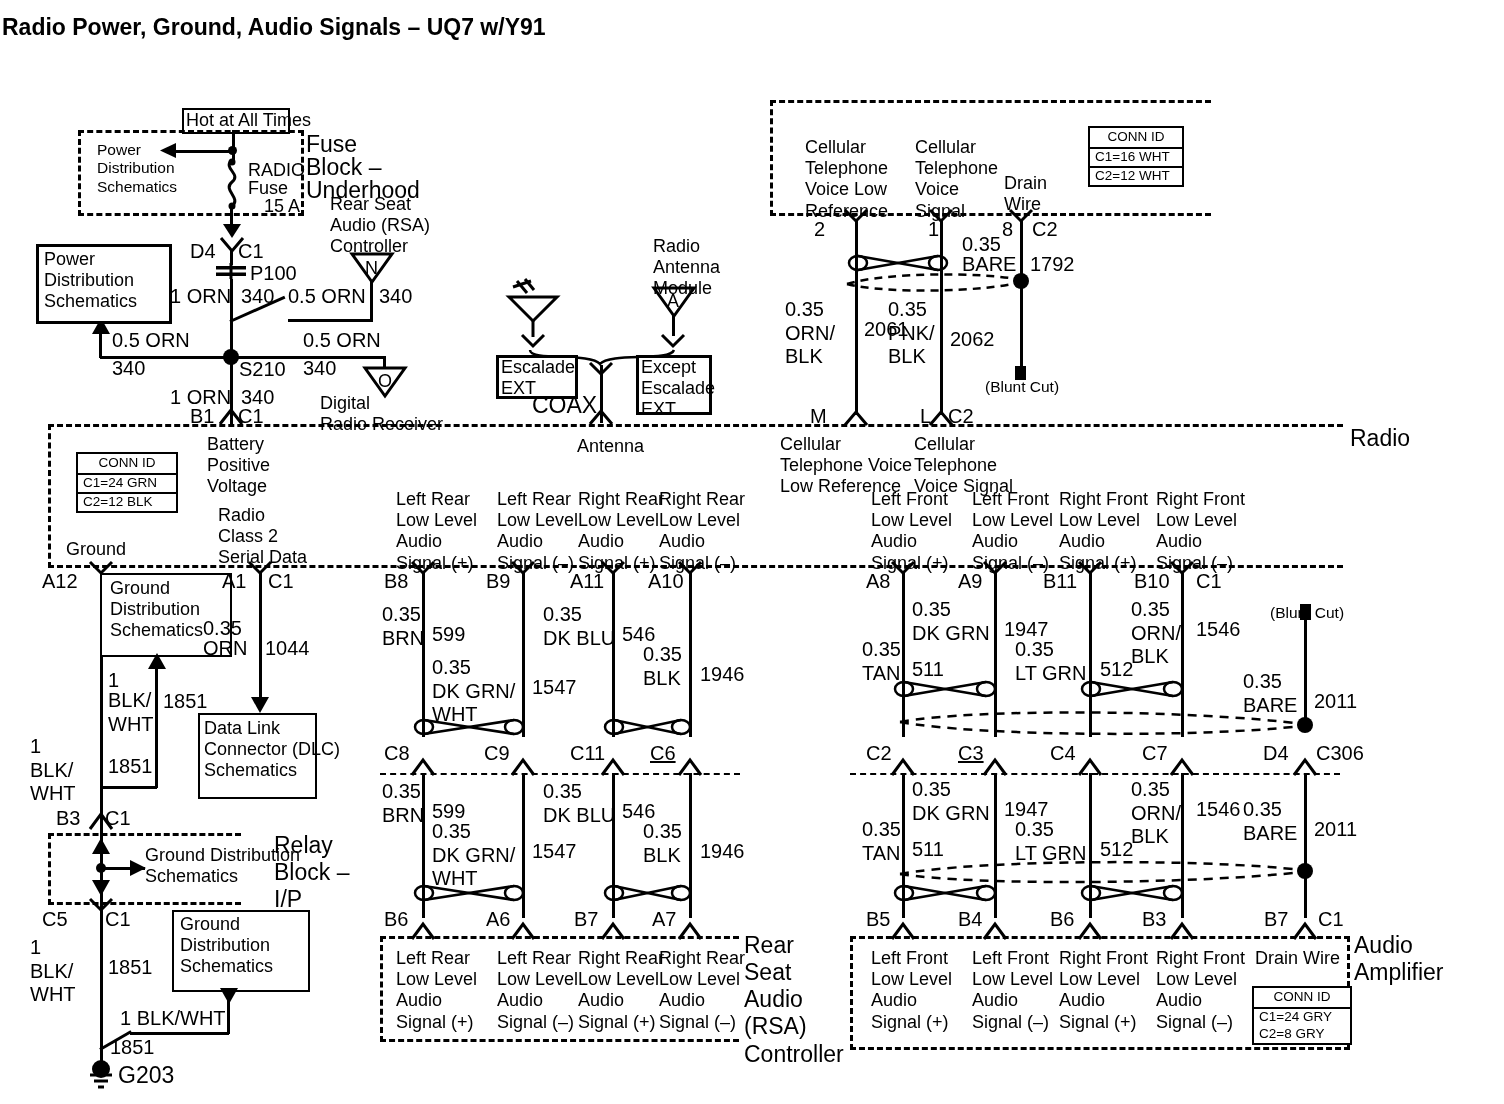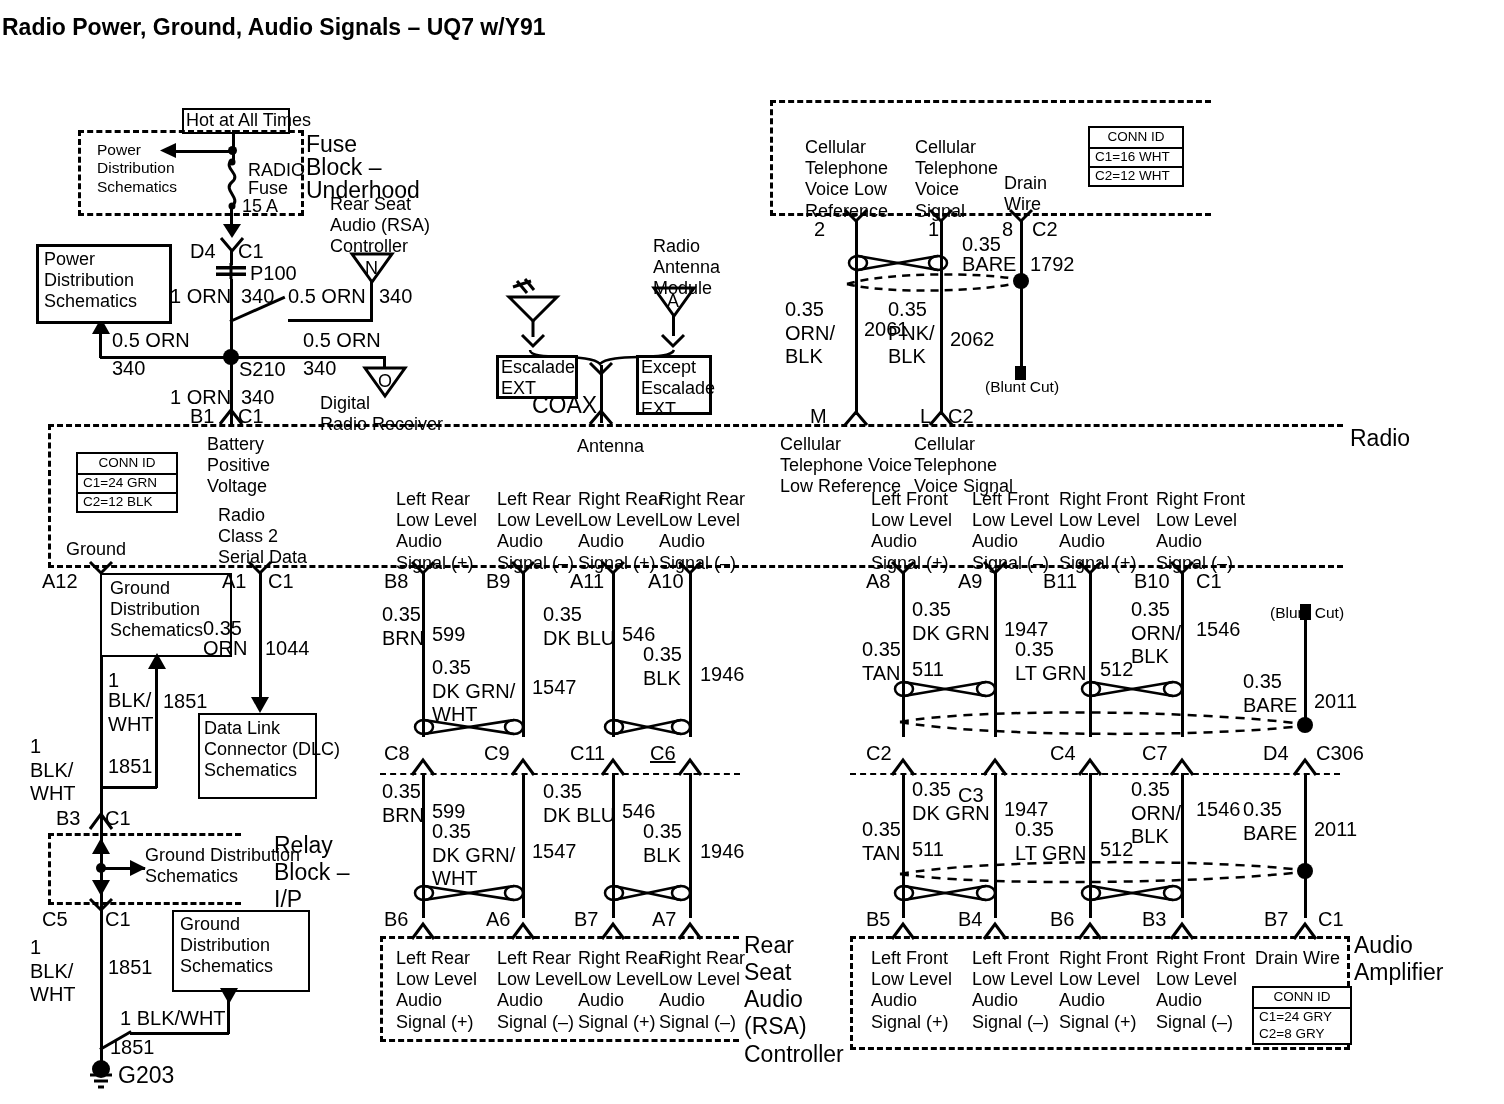--- a/index.html
+++ b/index.html
@@ -62,21 +62,21 @@
     </svg>
   <div class="dot" style="left:228px;top:146px;width:9px;height:9px;"></div>
 
   <svg width="24" height="52" style="left:220px;top:160px;">
     <path d="M12,0 C2,8 22,14 12,22 C2,30 22,38 12,46" fill="none" stroke="#000" stroke-width="3"></path>
     <circle cx="12" cy="2" r="3.5" fill="#000"></circle>
       <circle cx="12" cy="46" r="3.5" fill="#000"></circle>
   </svg>
   <div class="t f13" style="left:248px;top:160px;">RADIO</div>
   <div class="t f13" style="left:248px;top:178px;">Fuse</div>
-  <div class="t f13" style="left:242px;top:196px;">15 A</div>
+  <div class="t f13" style="left:264px;top:196px;">15 A</div>
 
   <div class="ln vl3" style="left:230px;top:206px;height:22px;"></div>
   <svg width="18" height="14" style="left:223px;top:224px;">
     <polygon points="9,14 0,0 18,0" fill="#000"></polygon>
     </svg>
 
   <svg width="22" height="14" style="left:221px;top:238px;">
     <path d="M0,0 L11,13 L22,0" fill="none" stroke="#000" stroke-width="3"></path>
     </svg>
   <div class="t f15" style="left:190px;top:240px;">D4</div>
@@ -622,21 +622,21 @@
 BARE</div>
   <div class="t f15" style="left:1314px;top:690px;">2011</div>
   <div class="dot" style="left:1297px;top:717px;width:16px;height:16px;"></div>
 
   <svg width="410" height="34" style="left:896px;top:708px;">
     <path d="M4,14 C80,0 300,2 406,16" fill="none" stroke="#000" stroke-width="2.5" stroke-dasharray="9,7"></path>
     <path d="M4,14 C80,28 300,30 406,18" fill="none" stroke="#000" stroke-width="2.5" stroke-dasharray="9,7"></path>
   </svg>
 
   <div class="t f15" style="left:866px;top:742px;">C2</div>
-  <div class="t f15" style="left:958px;top:784px;">C3</div>
+  <div class="t f15" style="left:958px;top:742px;text-decoration:underline;">C3</div>
   <div class="t f15" style="left:1050px;top:742px;">C4</div>
   <div class="t f15" style="left:1142px;top:742px;">C7</div>
   <div class="t f15" style="left:1263px;top:742px;">D4</div>
   <div class="t f15" style="left:1316px;top:742px;">C306</div>
 
   <svg width="22" height="16" style="left:892px;top:760px;">
     <path d="M0,15 L11,0 L22,15" fill="none" stroke="#000" stroke-width="3"></path>
     </svg>
   <svg width="22" height="16" style="left:984px;top:760px;">
     <path d="M0,15 L11,0 L22,15" fill="none" stroke="#000" stroke-width="3"></path>

